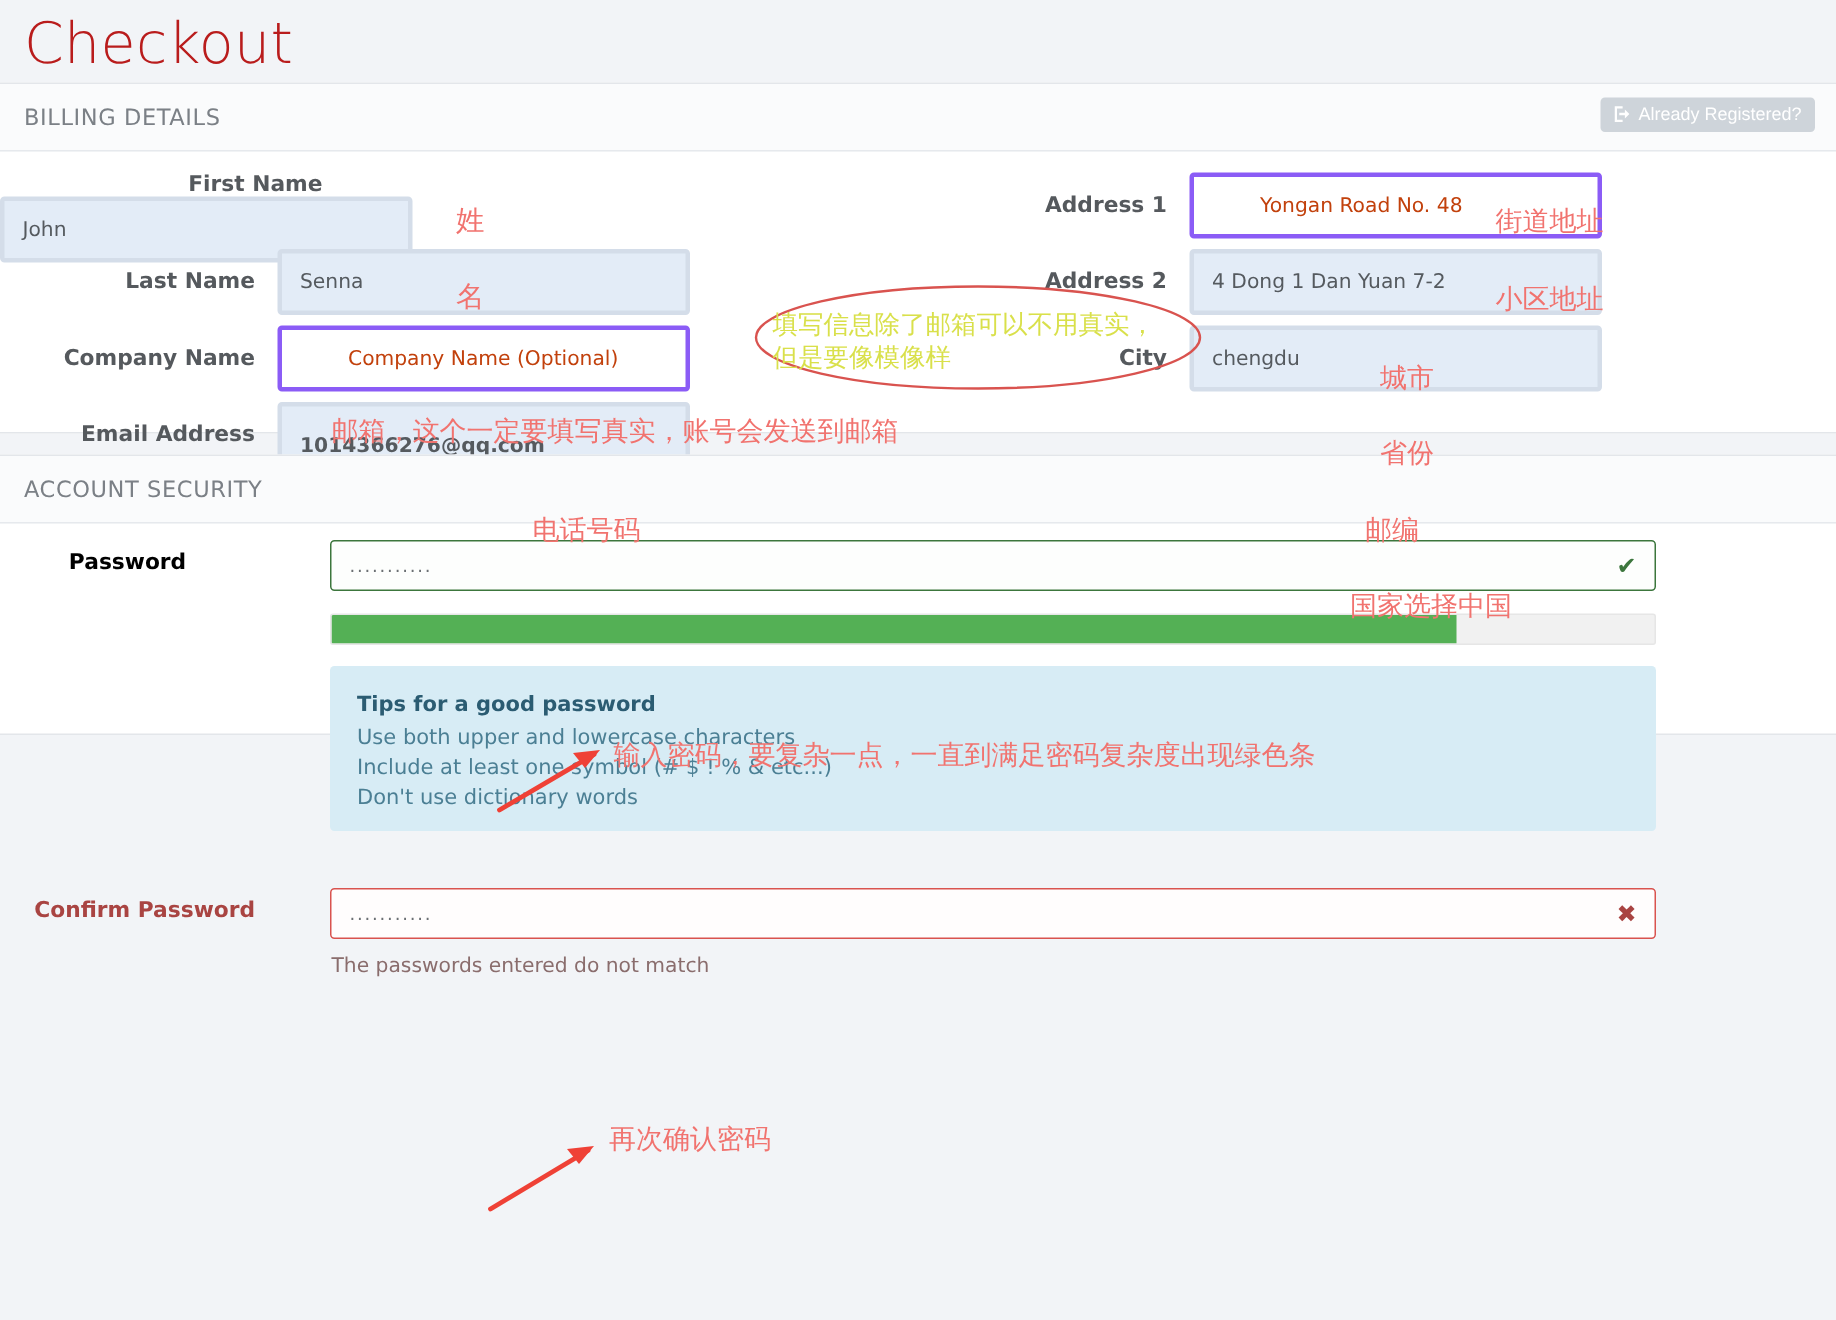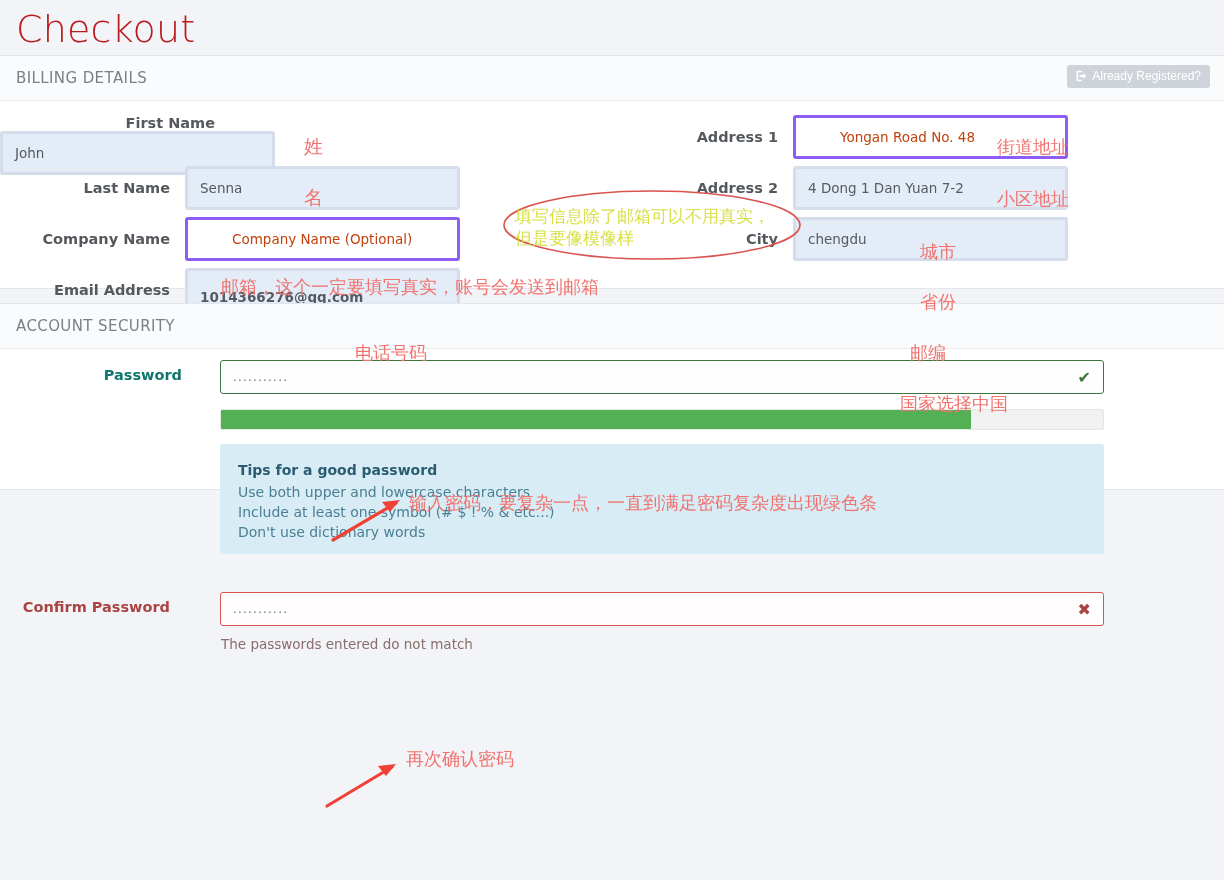--- a/index.html
+++ b/index.html
@@ -256,21 +256,21 @@
   </div>
 </div>
 
 <div class="panel" style="margin-top:14px;">
   <div class="panel-head">
     <h2>ACCOUNT SECURITY</h2>
   </div>
 
   <div class="sec-body">
 
-    <div class="pw-label" style="left:12px; top:18px; color:#0f766e;">Password</div>
+    <div class="pw-label" style="left:0; top:18px; color:#000000;text-align:center;">Password</div>
 
     <div class="pw-field" style="left:220px; top:11px; width:884px; border:1px solid #3c763d;">
       <span class="dots">...........</span>
       <span class="pw-icon" style="color:#3c763d;">✔</span>
     </div>
 
     <div class="strength-track" style="left:220px; top:60px; width:884px; height:21px;">
       <div class="strength-fill" id="strength-fill" style="width: 85%; background: rgb(84, 176, 85);"></div>
     </div>
 

